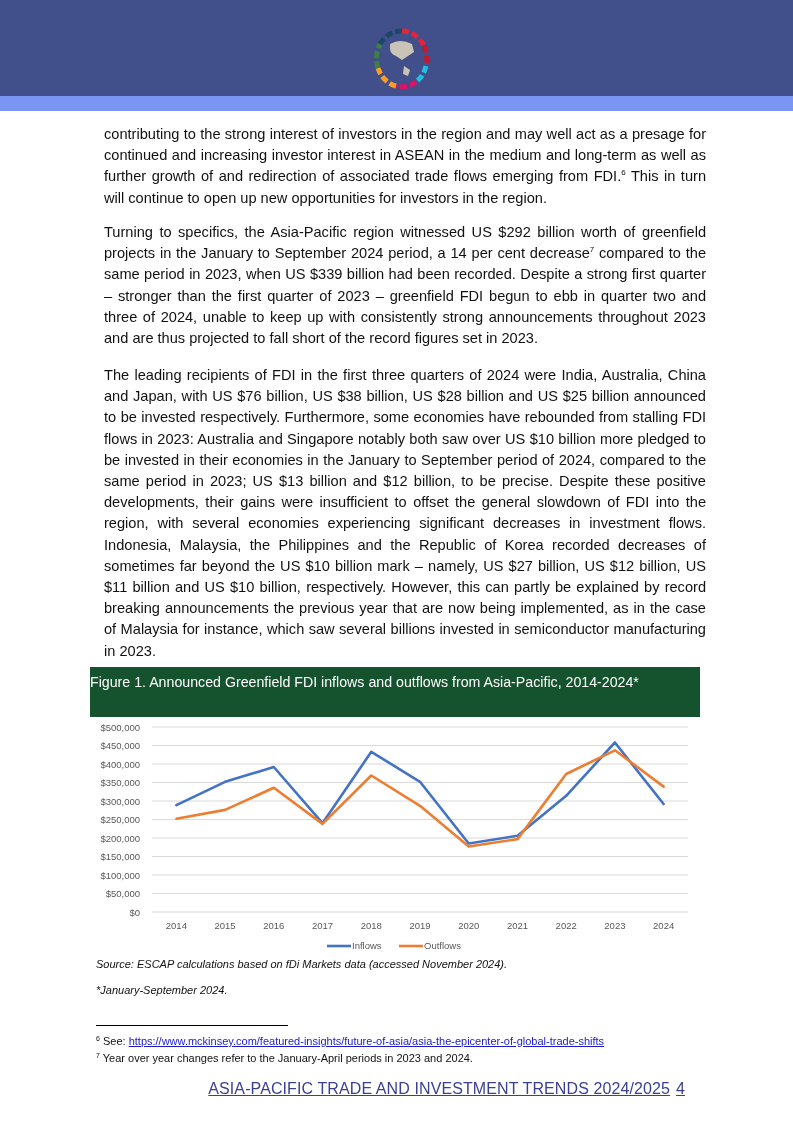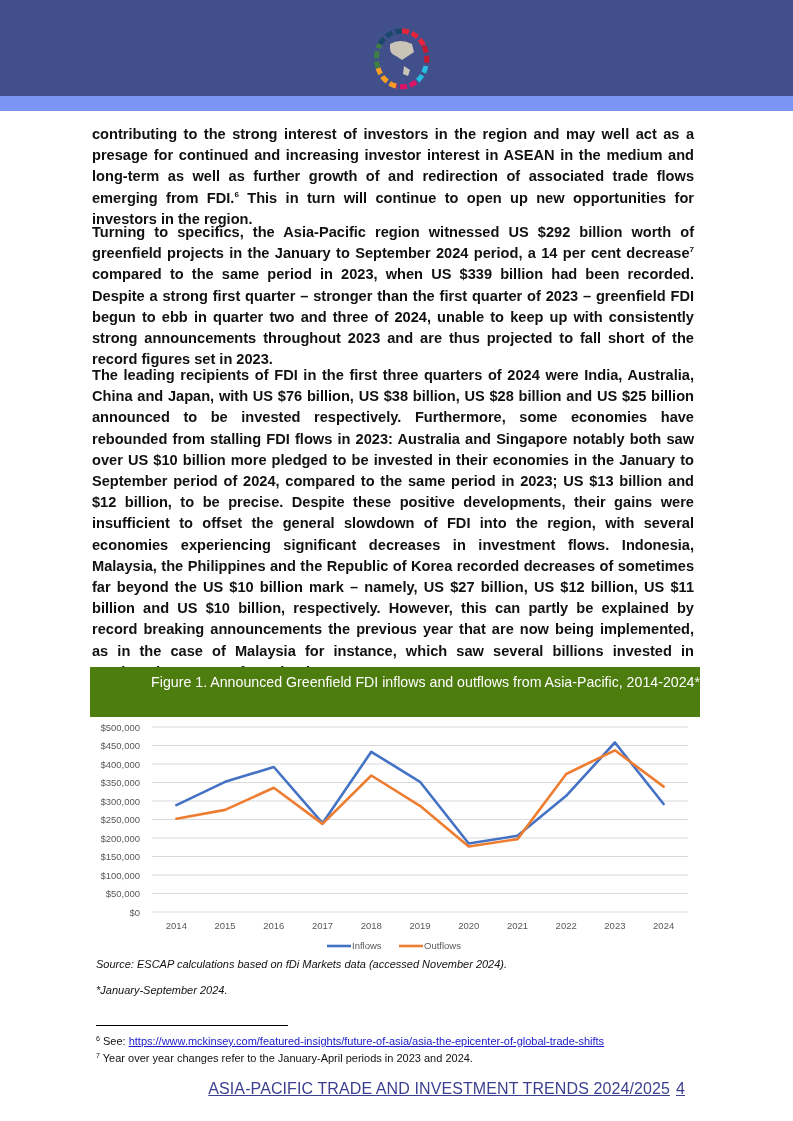--- a/index.html
+++ b/index.html
@@ -1,28 +1,28 @@
 <!DOCTYPE html>
 <html><head>
 <meta charset="utf-8">
 <style>
   html, body { margin: 0; padding: 0; }
   body { width: 793px; height: 1121px; background: #ffffff; position: relative; overflow: hidden;
          font-family: "Liberation Sans", sans-serif; color: #111; }
   .header-band { position: absolute; left: 0; top: 0; width: 793px; height: 96px; background: #41508b; }
   .header-stripe { position: absolute; left: 0; top: 96px; width: 793px; height: 15px; background: #7b95f5; }
   .logo { position: absolute; left: 372px; top: 26px; width: 60px; height: 66px; }
-  .body-text { position: absolute; left: 92px; width: 602px; font-size: 14.6px; line-height: 21.2px;
-               text-align: justify; color: #111; margin: 0; font-weight: bold; }
+  .body-text { position: absolute; left: 104px; width: 602px; font-size: 14.6px; line-height: 21.2px;
+               text-align: justify; color: #111; margin: 0; }
   .body-text sup { font-size: 8px; line-height: 0; vertical-align: 6px; }
   #p1 { top: 124px; }
   #p2 { top: 222px; }
   #p3 { top: 365px; }
-  .fig-title { position: absolute; left: 90px; top: 667px; width: 610px; height: 50px; background: #4d7c0f;
-               color: #fff; font-size: 14.2px; line-height: 20px; text-align: right;
+  .fig-title { position: absolute; left: 90px; top: 667px; width: 610px; height: 50px; background: #14532d;
+               color: #fff; font-size: 14.2px; line-height: 20px; text-align: left;
                box-sizing: border-box; padding-top: 5px; }
   #chart { position: absolute; left: 90px; top: 717px; width: 610px; height: 240px; }
   .caption { position: absolute; left: 96px; font-size: 11px; font-style: italic; color: #111; }
   #source { top: 958px; }
   #note { top: 984px; }
   .fn-rule { position: absolute; left: 96px; top: 1025px; width: 192px; height: 1px; background: #000; }
   .footnote { position: absolute; left: 96px; font-size: 11px; color: #111; }
   .footnote sup { font-size: 7px; vertical-align: 4px; }
   #fn6 { top: 1035px; }
   #fn7 { top: 1052px; }

